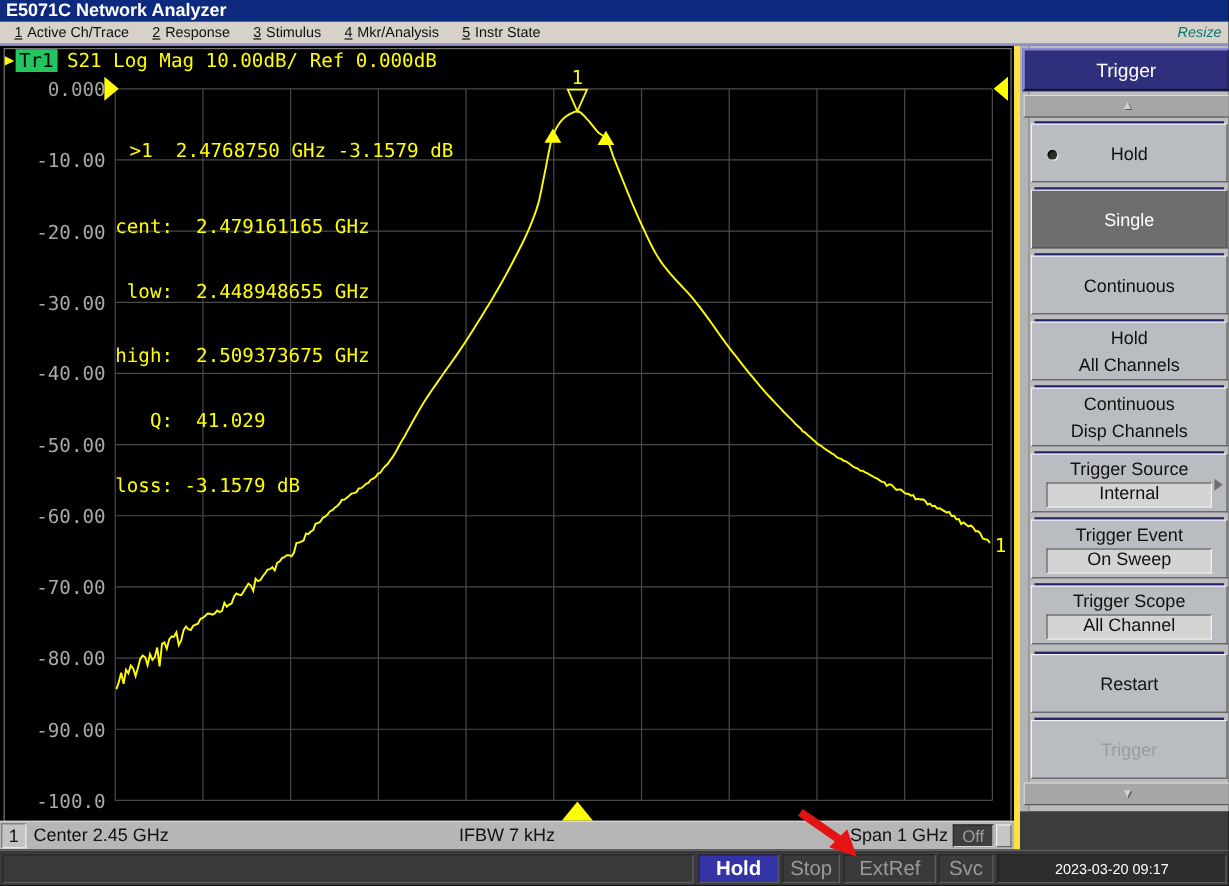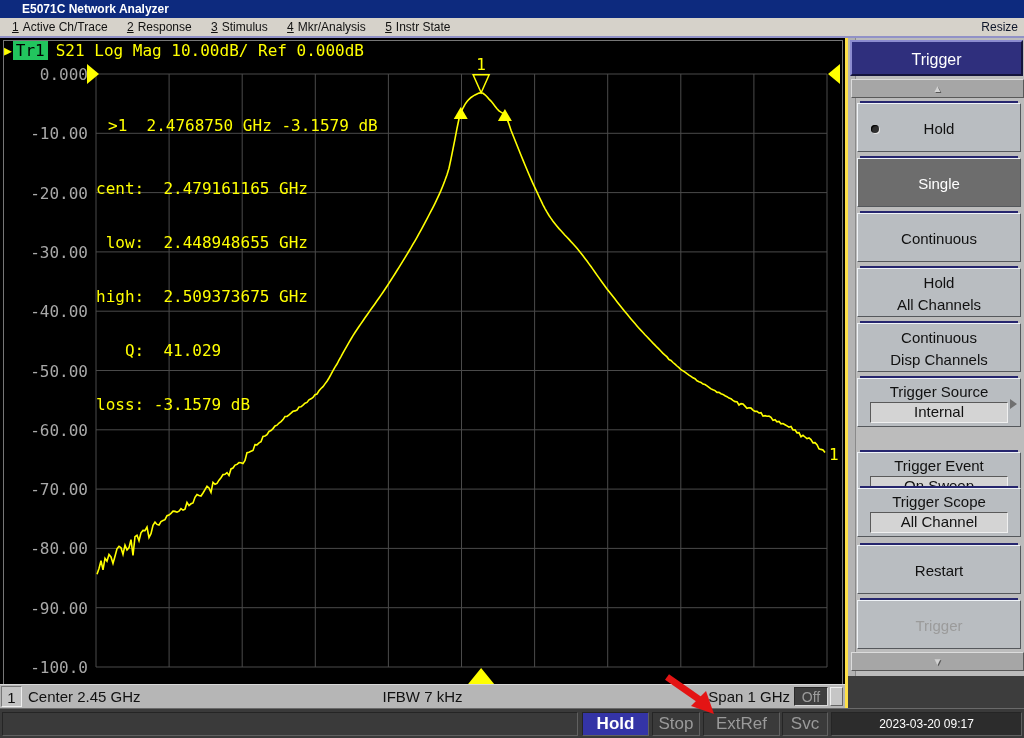--- a/index.html
+++ b/index.html
@@ -1,41 +1,41 @@
 <!DOCTYPE html>
 <html><head>
 <meta charset="utf-8">
 <style>
   html,body{margin:0;padding:0;background:#222;}
   #screen{position:relative;width:1024px;height:738px;background:#000;overflow:hidden;
           font-family:"Liberation Sans",sans-serif;-webkit-font-smoothing:none;}
   
   .titlebar{position:absolute;left:0;top:0;width:1024px;height:18px;background:#0d2a7e;
-            color:#fff;font-size:12px;font-weight:bold;line-height:18px;padding-left:22px;box-sizing:border-box;}
+            color:#fff;font-size:15px;font-weight:bold;line-height:18px;padding-left:5px;box-sizing:border-box;}
   .menubar{position:absolute;left:0;top:18px;width:1024px;height:20px;background:#d6d2ca;
            border-bottom:2px solid #9191c7;box-sizing:border-box;font-size:12px;color:#111;}
   .mi{display:inline-block;margin-left:8px;padding:2px 4px;cursor:default;}
   .mi .u{text-decoration:underline;margin-right:4px;}
-  .resize{position:absolute;right:6px;top:2px;font-size:12px;color:#0f172a;}
+  .resize{position:absolute;right:6px;top:2px;font-size:12px;color:#0f766e;font-style:italic;}
   
   .gwin{position:absolute;left:3px;top:40px;width:838px;height:643px;border:1px solid #767676;z-index:0;}
   #plot{position:absolute;left:0;top:0;width:1024px;height:738px;z-index:1;pointer-events:none;}
   .traceline{position:absolute;left:4px;top:41px;z-index:2;font-family:"DejaVu Sans Mono",monospace;
              font-size:16px;color:#ffff00;white-space:pre;display:flex;align-items:center;}
   .traceline .ptr{font-size:13px;margin-right:1px;}
   .traceline .trbox{background:#22c55e;color:#000;padding:0 3px;margin-right:8px;}
   .readout{position:absolute;left:96px;top:81px;z-index:2;font-family:"DejaVu Sans Mono",monospace;
            font-size:16px;line-height:18px;color:#ffff00;white-space:pre;}
   .readout .l1{margin-left:12px;margin-bottom:9px;}
   .ylab{position:absolute;left:0;width:88px;height:18px;text-align:right;z-index:2;
         font-family:"DejaVu Sans Mono",monospace;font-size:16px;color:#a9a9a9;}
   .ylab.ref{color:#a3a3a3;}
   
   .sidebar{position:absolute;left:845px;top:38px;width:179px;height:670px;background:#3d3d3d;
-           border-left:3px solid #fde047;box-sizing:border-box;z-index:2;}
+           border-left:5px solid #fde047;box-sizing:border-box;z-index:2;}
   .sb-light{position:absolute;left:0;top:0;width:179px;height:638px;background:#bcbcbc;}
   .gutter{position:absolute;left:0;top:0;width:7px;height:638px;background:#b3b3b3;border-right:1px solid #8a8a8a;}
   .sb-head{position:absolute;left:2px;top:2px;width:173px;height:36px;background:#2f2f7d;color:#fff;
            text-align:center;line-height:36px;font-size:16px;
            border-top:2px solid #8b8bd0;border-left:2px solid #8b8bd0;border-bottom:2px solid #14143c;border-right:2px solid #14143c;box-sizing:border-box;}
   .sb-scroll{position:absolute;left:3px;width:173px;height:19px;background:#a6a6a6;color:#d2d2d2;
              text-align:center;font-size:10px;line-height:18px;text-shadow:1px 1px 0 #555;
              border-top:1px solid #dcdcdc;border-left:1px solid #dcdcdc;border-bottom:1px solid #595959;border-right:1px solid #595959;box-sizing:border-box;}
   .sbtn{position:absolute;left:9px;width:164px;height:49px;background:#b9bdc1;color:#111;
         font-family:"Liberation Sans",sans-serif;font-size:15px;text-align:center;line-height:49px;
@@ -181,21 +181,21 @@
       </div>
       <div class="sbtn two" style="top:285px;">
         <div>Continuous</div>
         <div>Disp Channels</div>
       </div>
       <div class="sbtn val" style="top:340px;">
         <div>Trigger Source</div>
         <div class="vbx">Internal</div>
         <span class="rarw"></span>
       </div>
-      <div class="sbtn val" style="top:414px;">
+      <div class="sbtn val" style="top:395px;">
         <div>Trigger Event</div>
         <div class="vbx">On Sweep</div>
       </div>
       <div class="sbtn val" style="top:450px;">
         <div>Trigger Scope</div>
         <div class="vbx">All Channel</div>
       </div>
       <div class="sbtn" style="top:507px;"><span>Restart</span></div>
       <div class="sbtn disabled" style="top:562px;"><span>Trigger</span></div>
       <div class="sb-scroll" style="top:614px;"><span>▼</span></div>

